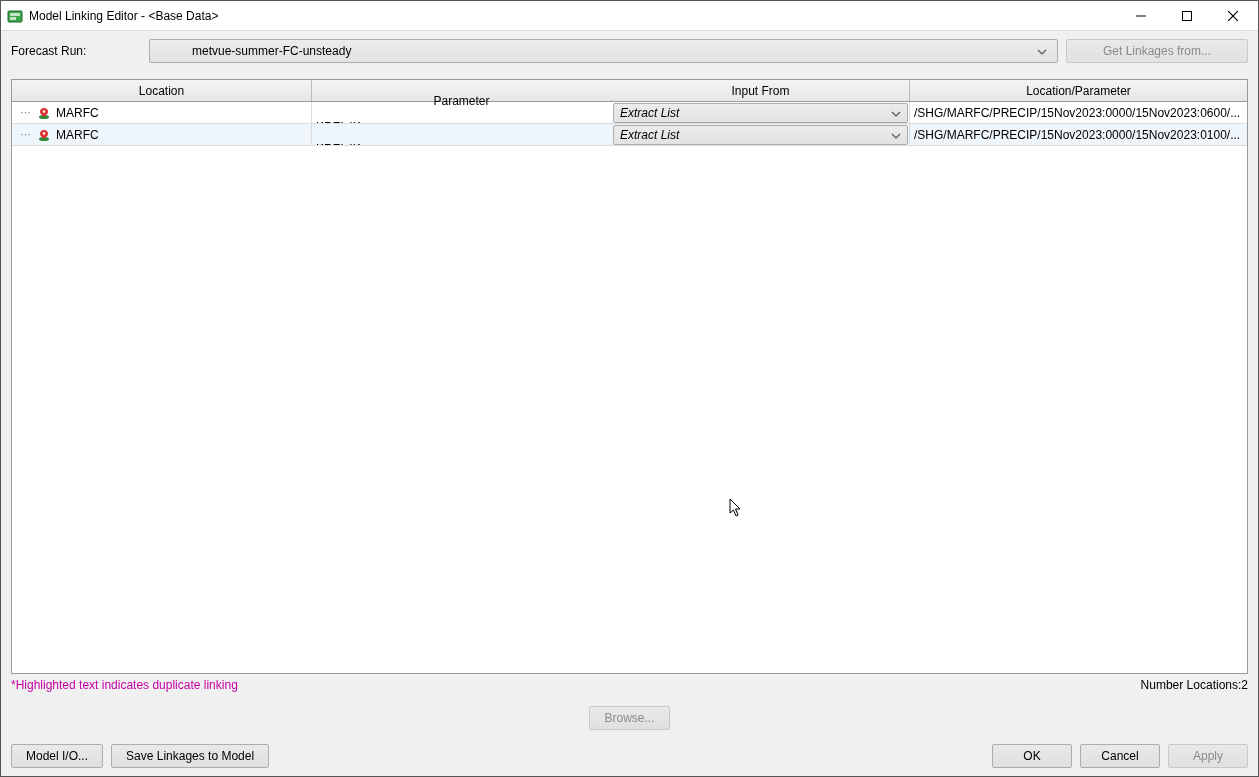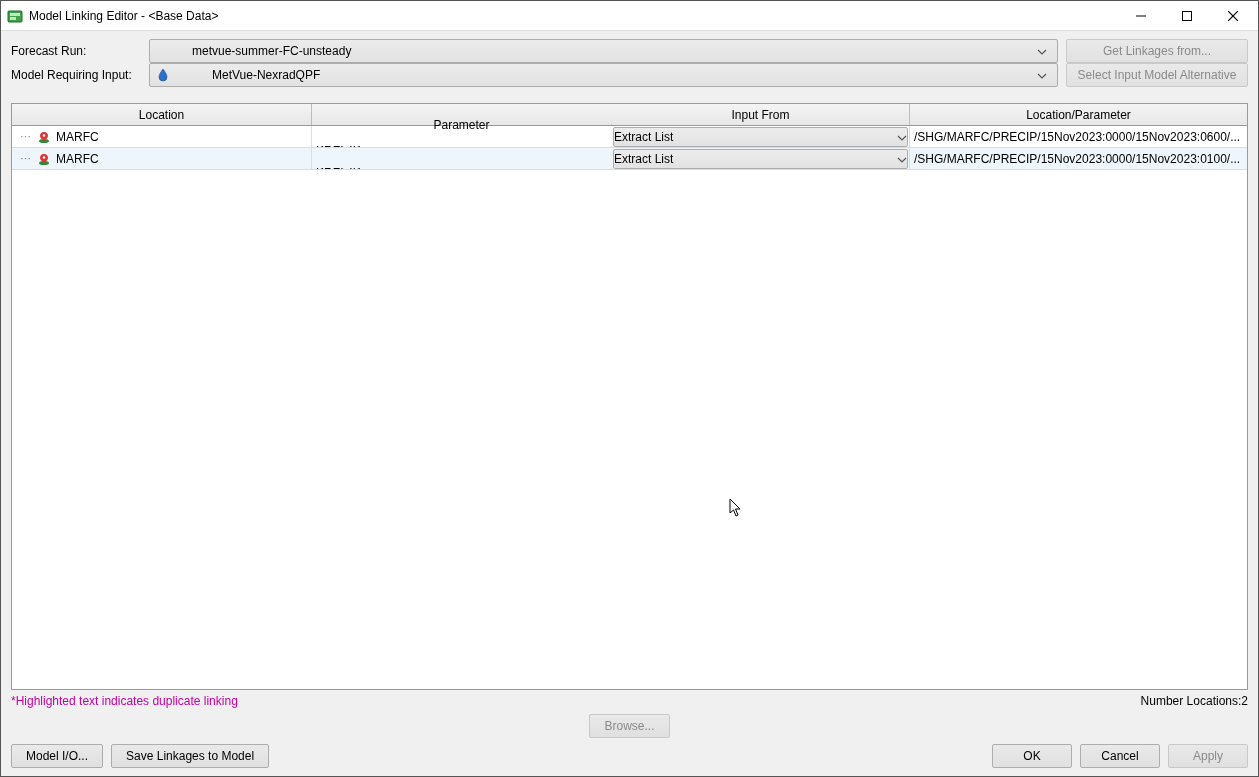--- a/index.html
+++ b/index.html
@@ -148,42 +148,43 @@
     display: inline-flex; align-items: center; justify-content: center;
   }
 
   .cell-combo {
     flex: 1;
     height: 20px;
     background: linear-gradient(#ececec,#e2e2e2);
     border: 1px solid #adadad;
     border-radius: 2px;
     display: flex; align-items: center;
-    padding: 0 0;
+    padding: 0 6px;
     width: 100%;
+    font-style: italic;
   }
   .cell-combo .combo-text { flex: 1; }
   .cell-combo .chev { color: #555; }
   .td.fromcol { padding: 1px; }
 
   .status-row {
     display: flex; justify-content: space-between;
     margin-top: 4px;
     font-size: 12px;
   }
   .status-row .highlight-note {
     color: #c400a4;
   }
   .status-row .count {
     color: #000;
   }
 
   .browse-row {
     display: flex; justify-content: center;
-    margin: 6px 0;
+    margin: 14px 0;
   }
   .btn {
     height: 24px;
     padding: 0 14px;
     background: linear-gradient(#e9e9e9,#e0e0e0);
     border: 1px solid #adadad;
     border-radius: 2px;
     font-size: 12px;
     display: flex; align-items: center; justify-content: center;
     cursor: pointer;
@@ -252,37 +253,20 @@
         <span class="combo-text">metvue-summer-FC-unsteady</span>
         <span class="chev">
           <svg width="10" height="6">
               <polyline points="1,1 5,5 9,1" fill="none" stroke="#555" stroke-width="1.2"></polyline>
             </svg>
         </span>
       </div>
       <div class="side-btn">Get Linkages from...</div>
     </div>
 
-    <div class="form-row">
-      <div class="label">Model Requiring Input:</div>
-      <div class="combo">
-        <span class="drop-icon">
-          <svg width="12" height="14" viewBox="0 0 12 14">
-            <path d="M6 1 C6 1 2 6 2 9 a4 4 0 0 0 8 0 C10 6 6 1 6 1 Z" fill="#2d6fca" stroke="#1a4d94" stroke-width="0.6"></path>
-          </svg>
-        </span>
-        <span class="combo-text">MetVue-NexradQPF</span>
-        <span class="chev">
-          <svg width="10" height="6">
-              <polyline points="1,1 5,5 9,1" fill="none" stroke="#555" stroke-width="1.2"></polyline>
-            </svg>
-        </span>
-      </div>
-      <div class="side-btn">Select Input Model Alternative</div>
-    </div>
 
     <div class="table-wrap">
       <div class="thead">
         <div class="th col-loc">Location</div>
         <div class="th col-param">Parameter</div>
         <div class="th col-from">Input From</div>
         <div class="th col-lp">Location/Parameter</div>
       </div>
       <div class="tbody">
 

